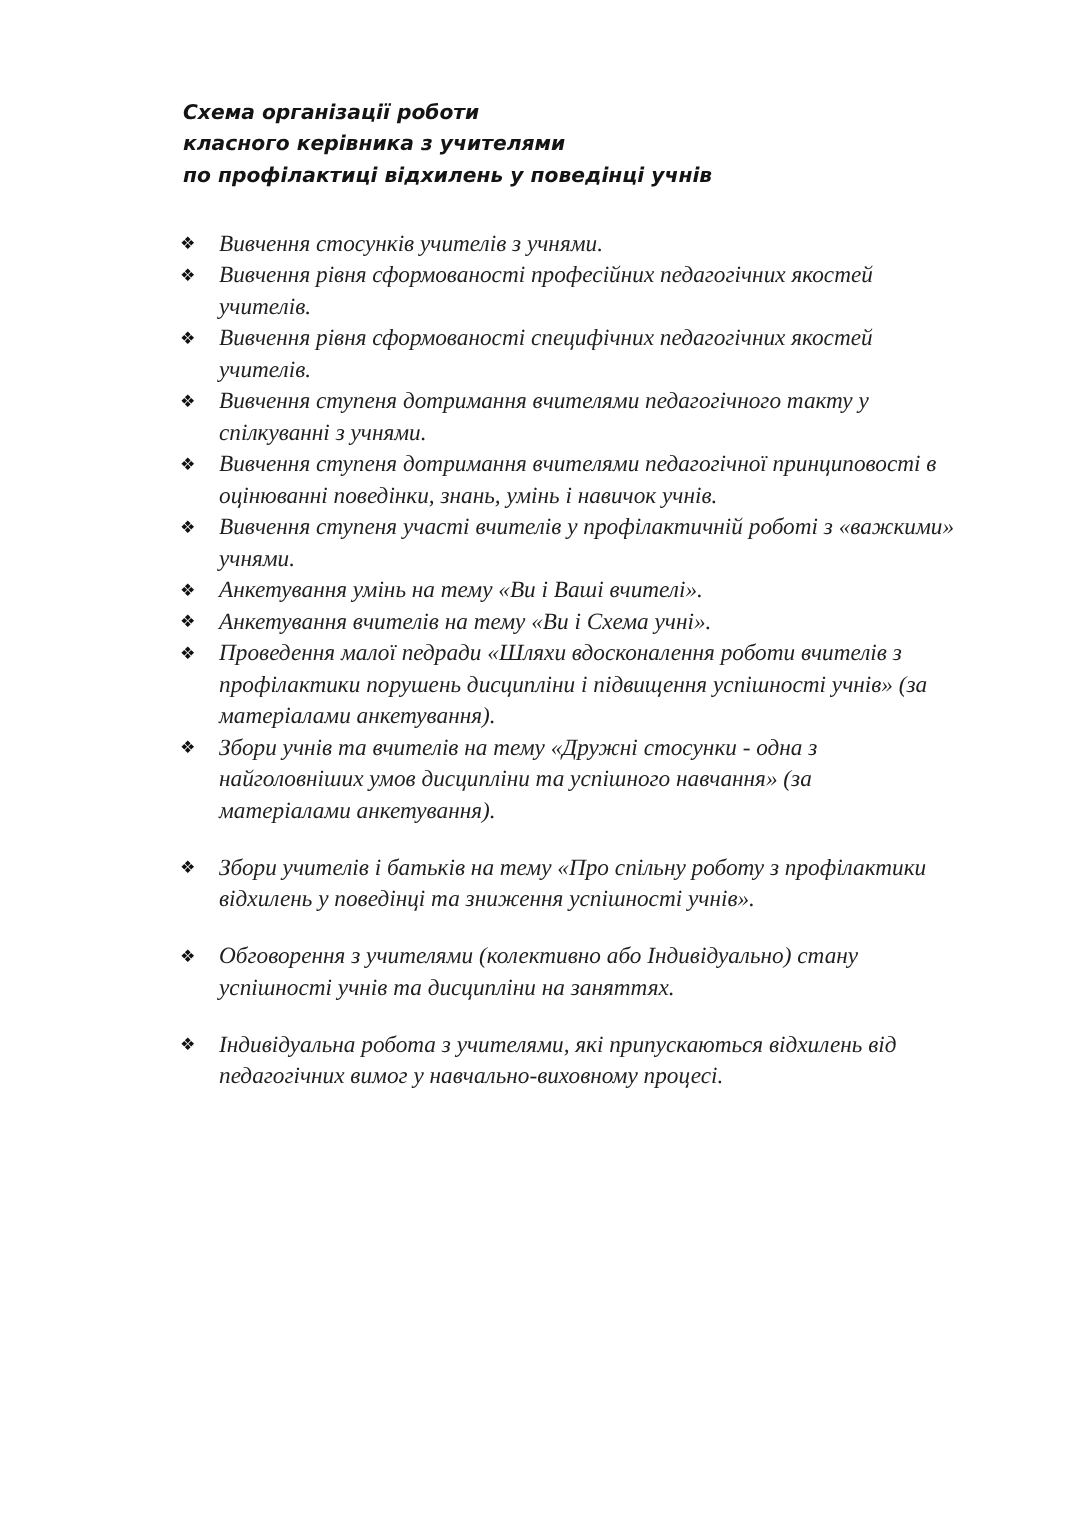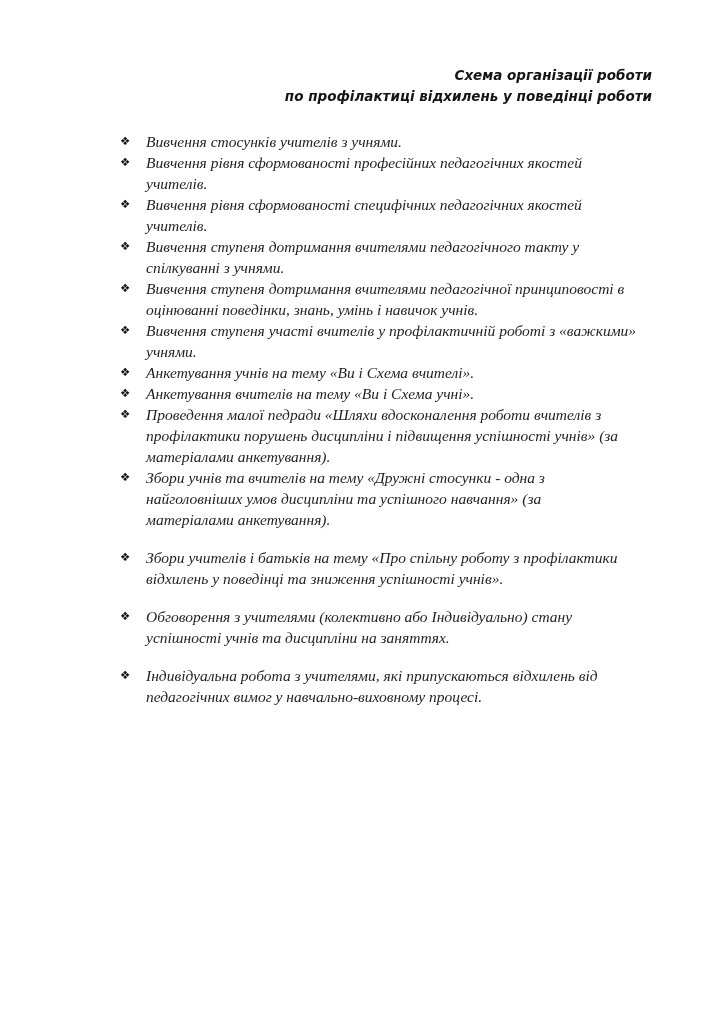--- a/index.html
+++ b/index.html
@@ -11,21 +11,21 @@
     position: relative;
     width: 720px;
     height: 1019px;
     box-sizing: border-box;
     background: #ffffff;
     padding: 65px 68px 0 122px;
     color: #1f1f1f;
     overflow: hidden;
   }
   .title-block {
-    text-align: right;
+    text-align: left;
     font-family: "DejaVu Sans", sans-serif;
     font-weight: bold;
     font-style: italic;
     font-size: 13.5px;
     line-height: 21px;
     color: #141414;
   }
   .bullet-list {
     margin-top: 24px;
     font-family: "Liberation Serif", serif;
@@ -53,21 +53,22 @@
     flex: 1 1 auto;
     font-style: italic;
   }
 </style>
 </head>
 <body>
 
 <div class="page">
   <div class="title-block">
     <div>Схема організації роботи</div>
-    <div>по профілактиці відхилень у поведінці роботи</div>
+    <div>класного керівника з учителями</div>
+    <div>по профілактиці відхилень у поведінці учнів</div>
   </div>
   <div class="bullet-list">
       <div class="item">
         <span class="bullet">❖</span>
         <span class="text">Вивчення стосунків учителів з учнями.</span>
       </div>
       <div class="item">
         <span class="bullet">❖</span>
         <span class="text">Вивчення рівня сформованості професійних педагогічних якостей<br>учителів.</span>
       </div>
@@ -82,21 +83,21 @@
       <div class="item">
         <span class="bullet">❖</span>
         <span class="text">Вивчення ступеня дотримання вчителями педагогічної принциповості в<br>оцінюванні поведінки, знань, умінь і навичок учнів.</span>
       </div>
       <div class="item">
         <span class="bullet">❖</span>
         <span class="text">Вивчення ступеня участі вчителів у профілактичній роботі з «важкими»<br>учнями.</span>
       </div>
       <div class="item">
         <span class="bullet">❖</span>
-        <span class="text">Анкетування учнів на тему «Ви і Схема вчителі».</span>
+        <span class="text">Анкетування умінь на тему «Ви і Ваші вчителі».</span>
       </div>
       <div class="item">
         <span class="bullet">❖</span>
         <span class="text">Анкетування вчителів на тему «Ви і Схема учні».</span>
       </div>
       <div class="item">
         <span class="bullet">❖</span>
         <span class="text">Проведення малої педради «Шляхи вдосконалення роботи вчителів з<br>профілактики порушень дисципліни і підвищення успішності учнів» (за<br>матеріалами анкетування).</span>
       </div>
       <div class="item">

